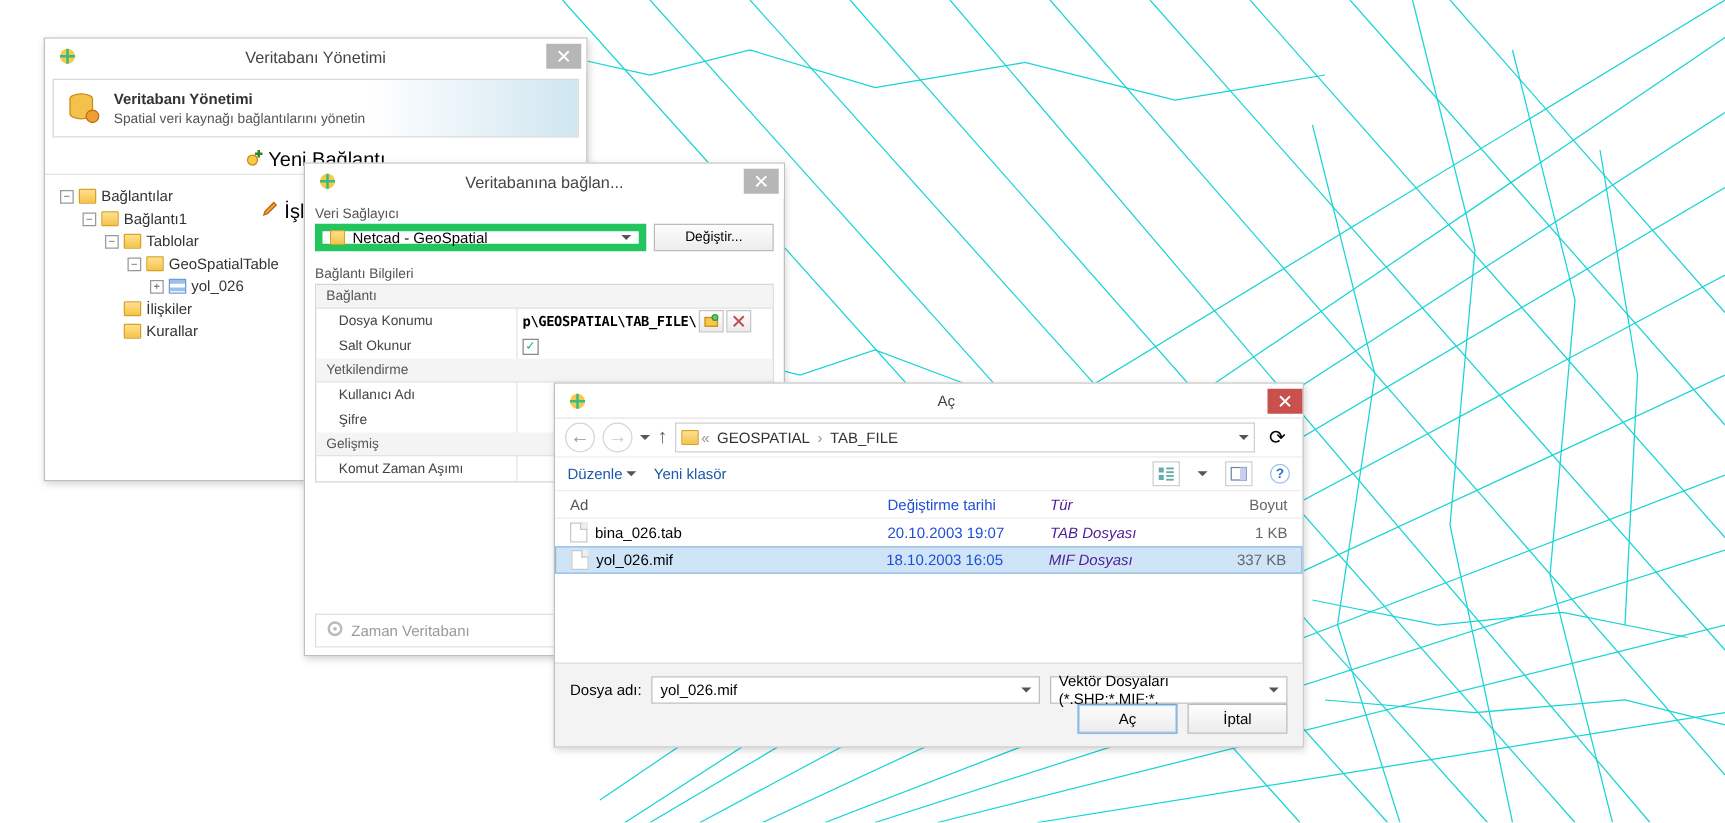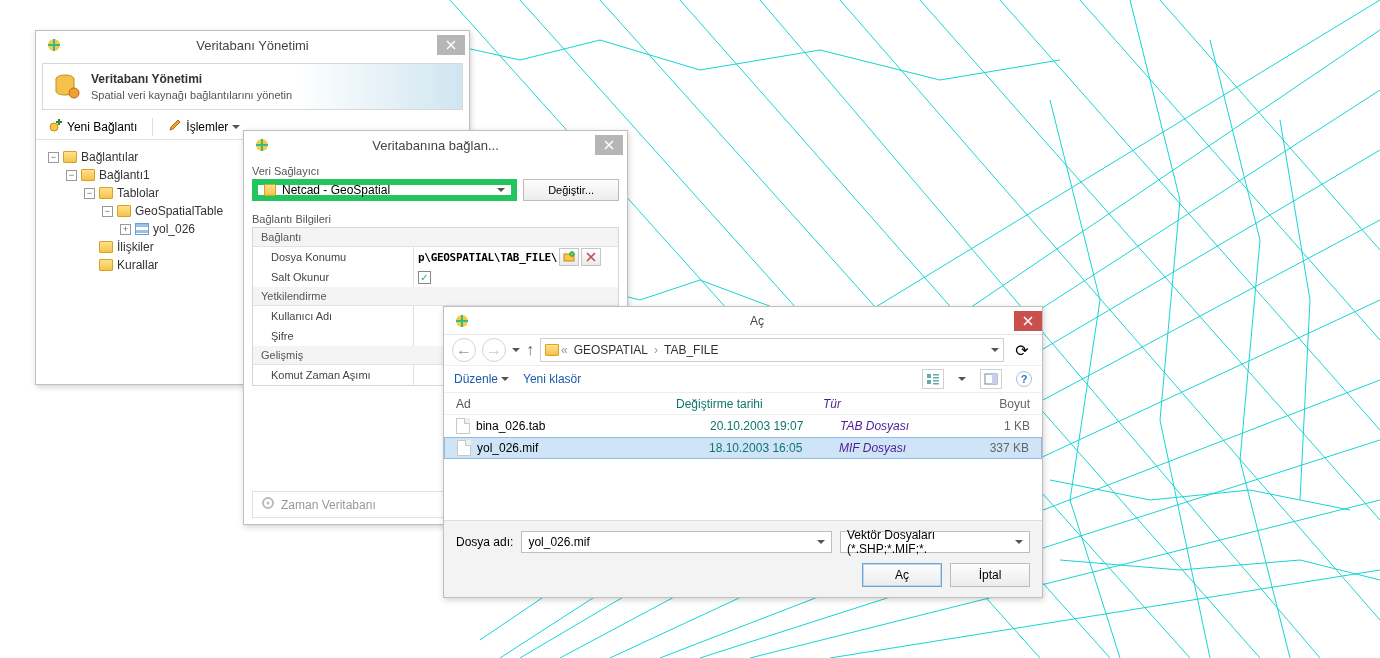--- a/index.html
+++ b/index.html
@@ -18,21 +18,21 @@
   .win-title .close { width: 28px; height: 20px; background: #b6b6b6; color: #fff; display: flex; align-items: center; justify-content: center; font-size: 12px; cursor: pointer; }
   .win-title .close.red { background: #c9504c; }
   .win-title .close svg { width: 10px; height: 10px; }
 
   
   .db-win { left: 35px; top: 30px; width: 435px; height: 355px; }
   .db-header { margin: 4px 6px; border: 1px solid #d8d8d8; padding: 8px 10px; display: flex; gap: 10px; align-items: flex-start; background: linear-gradient(to right, #fff 60%, #d0e6f0); }
   .db-header .hicon { width: 28px; height: 28px; }
   .db-header .htitle { font-weight: bold; font-size: 12px; color: #333; }
   .db-header .hsub { font-size: 11px; color: #555; margin-top: 3px; }
-  .db-toolbar { height: 26px; padding: 2px 6px; display: flex; gap: 8px; align-items: center; font-size: 12px; border-bottom: 1px solid #e4e4e4; }
+  .db-toolbar { height: 26px; padding: 2px 6px; display: flex; gap: 8px; align-items: center; font-size: 16px; border-bottom: 1px solid #e4e4e4; flex-direction: column; }
   .tb-btn { display: flex; align-items: center; gap: 4px; padding: 2px 6px; cursor: pointer; border: 1px solid transparent; border-radius: 2px; }
   .tb-sep { width: 1px; height: 18px; background: #ddd; }
   .tree { padding: 8px 8px; font-size: 12px; color: #333; }
   .tree ul { list-style: none; margin: 0; padding-left: 18px; }
   .tree li { line-height: 18px; white-space: nowrap; }
   .tree .node { display: flex; align-items: center; gap: 4px; }
   .tree .tw { width: 11px; height: 11px; border: 1px solid #999; font-size: 9px; display: flex; align-items: center; justify-content: center; color: #666; background: #fff; cursor: pointer; }
   .folder-ico, .table-ico { width: 14px; height: 12px; }
   .folder-ico { background: linear-gradient(#ffe08f, #f5c34a); border: 1px solid #d6a422; border-radius: 1px; }
   .table-ico { background: #fff; border: 1px solid #6aa0d8; box-shadow: inset 0 3px #9cc1e8, inset 0 6px #fff, inset 0 9px #9cc1e8; }
@@ -65,30 +65,30 @@
   .breadcrumb .seg { padding:0 4px; cursor:pointer; }
   .breadcrumb .sep { color:#999; }
   .refresh { width:24px; height:24px; display:flex; align-items:center; justify-content:center; cursor:pointer; }
   .search { width:180px; height:24px; border:1px solid #cfcfcf; display:flex; align-items:center; padding:0 6px; font-size:12px; color:#999; gap:6px; }
   .toolbar2 { height:28px; display:flex; align-items:center; padding:0 10px; gap:14px; font-size:12px; border-top:1px solid #eee; border-bottom:1px solid #eee; }
   .toolbar2 .link { color:#1a5aa8; cursor:pointer; display:flex; align-items:center; gap:3px; }
   .toolbar2 .spacer { flex:1; }
   .view-ico { width:22px; height:20px; border:1px solid #d0d0d0; display:flex; align-items:center; justify-content:center; cursor:pointer; }
   .file-list { font-size:12px; }
   .fl-head, .fl-row { display:flex; height:22px; align-items:center; padding:0 12px; }
-  .fl-head { color:#555; border-bottom:1px solid #eee;gap:17px; }
+  .fl-head { color:#555; border-bottom:1px solid #eee; }
   .c-name { flex:1; display:flex; align-items:center; gap:6px; }
-  .c-date { width:130px; color:#0f766e; }
+  .c-date { width:130px; color:#1d4ed8; }
   .c-type { width:120px; color:#4c1d95;font-style:italic; }
   .c-size { width:70px; text-align:right; color:#666; }
   .fl-row.sel { background:#cfe5f7; border:1px solid #8db9e3; }
   .file-ico { width:14px; height:16px; border:1px solid #c8c8c8; background:#fff; position:relative; }
   .file-ico:before { content:""; position:absolute; right:-1px; top:-1px; width:5px; height:5px; background:#eee; border-left:1px solid #c8c8c8; border-bottom:1px solid #c8c8c8; }
   .open-foot { position:absolute; bottom:0; left:0; right:0; padding:10px 12px; background:#f3f3f3; border-top:1px solid #ddd; }
-  .foot-row1 { display:flex; align-items:center; gap:8px; font-size:12px; margin-bottom:10px; }
+  .foot-row1 { display:flex; align-items:center; gap:8px; font-size:12px; }
   .fn-input { flex:1; height:22px; border:1px solid #bfbfbf; display:flex; align-items:center; justify-content:space-between; padding:0 6px; font-size:12px; background:#fff; }
   .filter-sel { width:190px; height:22px; border:1px solid #bfbfbf; display:flex; align-items:center; justify-content:space-between; padding:0 6px; font-size:12px; background:#fff; }
   .foot-row2 { display:flex; justify-content:flex-end; gap:8px; }
   .dlg-btn { width:80px; height:24px; border:1px solid #bcbcbc; background:linear-gradient(#fdfdfd,#ececec); font-size:12px; cursor:pointer; }
   .dlg-btn.primary { border:1px solid #6aa6da; box-shadow:0 0 0 1px #bcd7ef inset; }
 
   .caret { border:4px solid transparent; border-top-color:#555; margin-top:4px; }
   .gear-ico svg, .plus-ico svg, .pencil-ico svg { width:14px; height:14px; }
 </style>
 </head>

